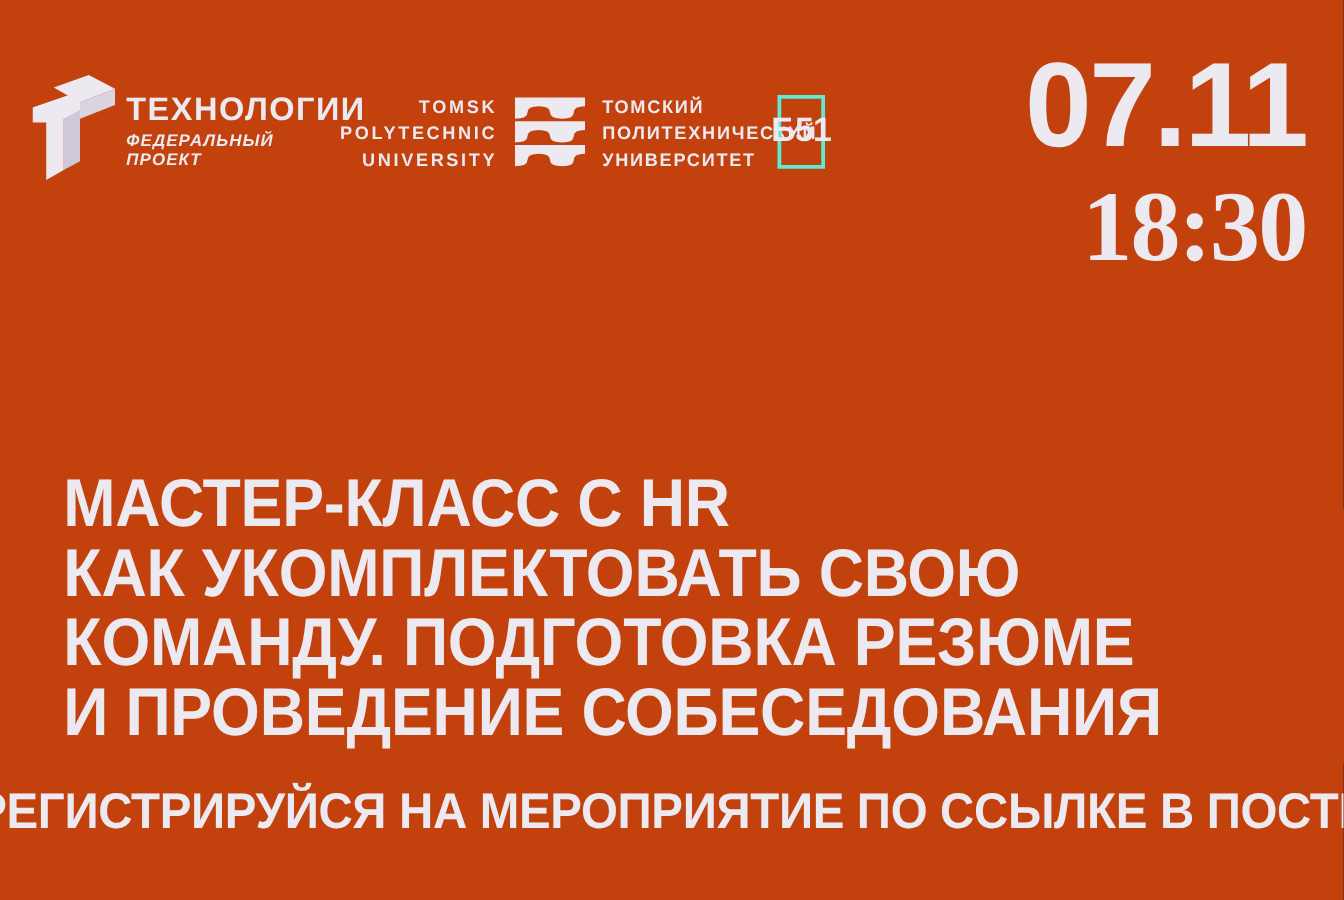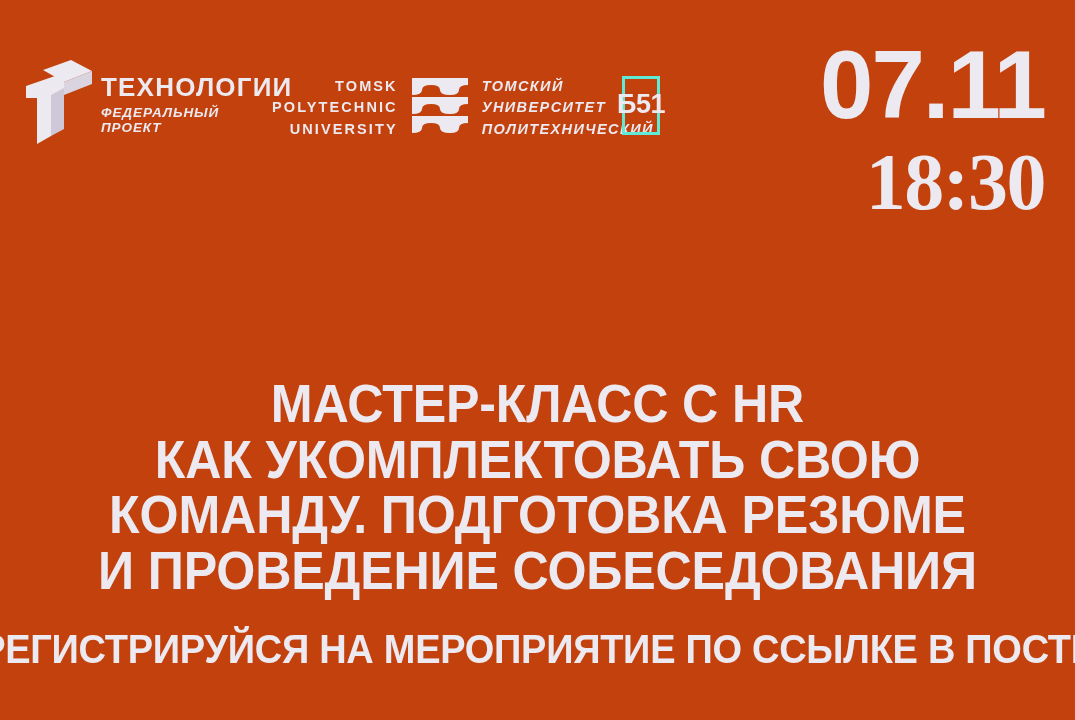--- a/index.html
+++ b/index.html
@@ -94,21 +94,20 @@
   }
   .tpu-emblem svg { display: block; }
   .tpu-ru {
     text-align: left;
     font-size: 14.5px;
     font-weight: bold;
     letter-spacing: 1.4px;
     line-height: 1.48;
     color: #ECE9F0;
     white-space: nowrap;
-    font-style: italic;
   }
 
   
   .b51 {
     position: absolute;
     left: 622px;
     top: 76px;
     width: 38px;
     height: 59px;
     border: 3px solid #5eead4;
@@ -160,21 +159,21 @@
     color: #ECE9F0;
     white-space: nowrap;
   }
 
   
   .headline {
     position: absolute;
     left: 0;
     right: 0;
     top: 376px;
-    text-align: center;
+    text-align: left;
     padding: 0 14px;
   }
   .headline-line {
     font-size: 54px;
     font-weight: bold;
     line-height: 1.03;
     letter-spacing: -0.2px;
     color: #ECE9F0;
     white-space: nowrap;
     transform: scaleX(0.93);
@@ -238,22 +237,22 @@
         <svg width="56" height="58" viewBox="0 0 56 58" xmlns="http://www.w3.org/2000/svg">
           <g fill="#ECE9F0">
             <path d="M0 2 h56 v7 q-9 0 -9 5 q0 5 -9 5 q-10 0 -10 -5 q0 -5 -9 -5 q-9 0 -9 5 q0 5 -10 5 z"></path>
             <path d="M0 21 h56 v7 q-9 0 -9 5 q0 5 -9 5 q-10 0 -10 -5 q0 -5 -9 -5 q-9 0 -9 5 q0 5 -10 5 z"></path>
             <path d="M0 40 h56 v7 q-9 0 -9 5 q0 5 -9 5 q-10 0 -10 -5 q0 -5 -9 -5 q-9 0 -9 5 q0 5 -10 5 z"></path>
           </g>
         </svg>
       </div>
       <div class="tpu-ru">
         <div>ТОМСКИЙ</div>
+        <div>ПОЛИТЕХНИЧЕСКИЙ</div>
         <div>УНИВЕРСИТЕТ</div>
-        <div>ПОЛИТЕХНИЧЕСКИЙ</div>
       </div>
     </div>
 
     <div class="b51">
       <span class="b51-text">Б51</span>
     </div>
 
   </div>
 
   <div class="when">

